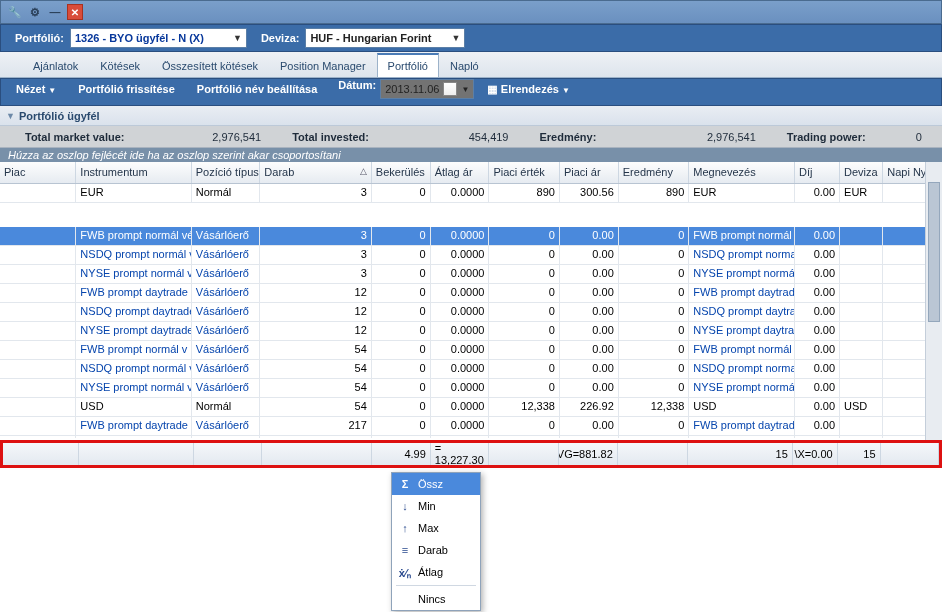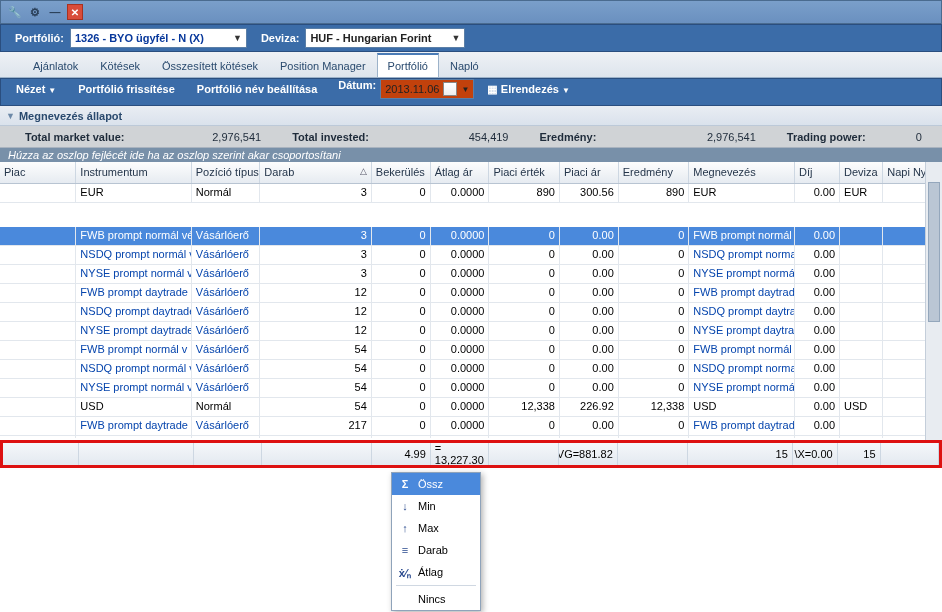--- a/index.html
+++ b/index.html
@@ -13,21 +13,21 @@
 .label-w { color: #fff; margin-left: 8px; }
 .select { background: #fff; border: 1px solid #5b7fa7; height: 20px; display: flex; align-items: center; padding: 0 4px; position: relative; }
 .select-blue { color: #08389b; }
 .select-arrow { margin-left: auto; color: #333; font-size: 9px; padding-left: 6px; }
 .tabs { background: linear-gradient(#eef1f5,#dde4ed); height: 26px; display: flex; align-items: flex-end; padding: 0 22px; border-bottom: 1px solid #9cb2c9; }
 .tab { padding: 5px 10px; color: #2a4a6e; cursor: pointer; border: 1px solid transparent; border-bottom: none; }
 .tab.active { background: #fff; border-color: #9cb2c9; border-top: 2px solid #4a7bb6; }
 .toolbar2 { background: #3b6ca8; height: 28px; display: flex; align-items: flex-start; padding: 0 6px; gap: 4px; color: #fff; border: 1px solid #2a4e7f; }
 .btn { background: #3b6ca8; color: #fff; padding: 3px 8px; border: 1px solid transparent; cursor: pointer; font-weight: bold; }
 .btn .caret { font-size: 8px; margin-left: 3px; }
-.date-field { background: #c2410c; color: #222; border: 1px solid #5b7fa7; height: 20px; display: flex; align-items: center; padding: 0 4px; gap: 4px; }
+.date-field { background: #737373; color: #222; border: 1px solid #5b7fa7; height: 20px; display: flex; align-items: center; padding: 0 4px; gap: 4px; }
 .cal-icon { width: 14px; height: 14px; border: 1px solid #888; display: inline-block; background: linear-gradient(#fff,#eee); }
 .section-head { background: linear-gradient(#e9edf3,#dae2ec); height: 20px; display: flex; align-items: center; padding: 0 6px; color: #2a4a6e; font-weight: bold; border-bottom: 1px solid #bcc9d8; }
 .section-head .chev { margin-right: 4px; color: #6d89a8; font-size: 9px; }
 .summary { background: #d0d3d6; height: 22px; display: flex; align-items: center; border-bottom: 1px solid #a9b3bf; color: #1e2b3a; }
 .summary div { padding: 0 6px; }
 .summary .lab { font-weight: bold; margin-left: 19px; }
 .summary .val { text-align: right; }
 .group-hint { background: #7890a9; color: #fff; height: 14px; display: flex; align-items: center; padding: 0 8px; font-style: italic; }
 .grid-wrap { position: relative; }
 .grid-header { display: flex; background: linear-gradient(#fdfdfd,#e6ebf1); border-bottom: 1px solid #b8c4d2; height: 22px; }
@@ -97,21 +97,21 @@
     <span style="font-size:8px">▼</span>
   </div>
   <div class="btn">
     <span>▦</span>
     <span>Elrendezés</span><span class="caret">▼</span>
   </div>
 </div>
 
 <div class="section-head">
   <span class="chev">▼</span>
-  <span>Megnevezés állapot</span>
+  <span>Portfólió ügyfél</span>
 </div>
 
 <div class="summary">
   <div class="lab" style="width:150px">Total market value:</div>
   <div class="val" style="width:100px">2,976,541</div>
   <div class="lab" style="width:150px">Total invested:</div>
   <div class="val" style="width:80px">454,419</div>
   <div class="lab" style="width:100px">Eredmény:</div>
   <div class="val" style="width:130px">2,976,541</div>
   <div class="lab" style="width:130px">Trading power:</div>

